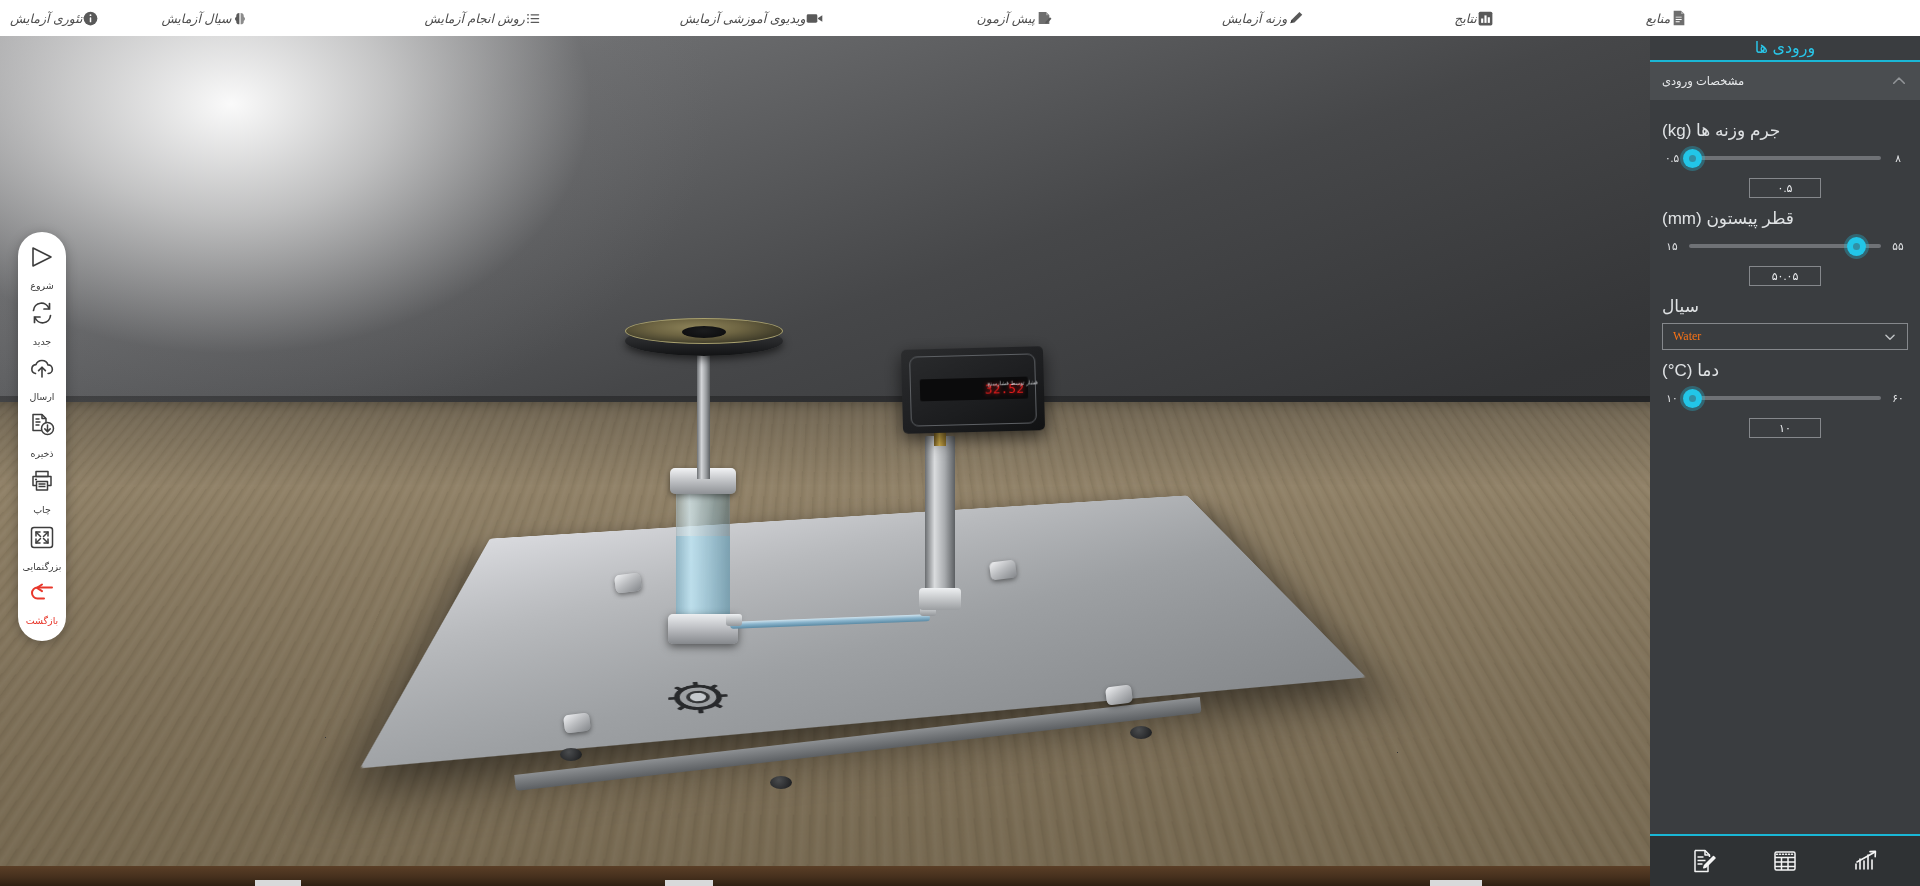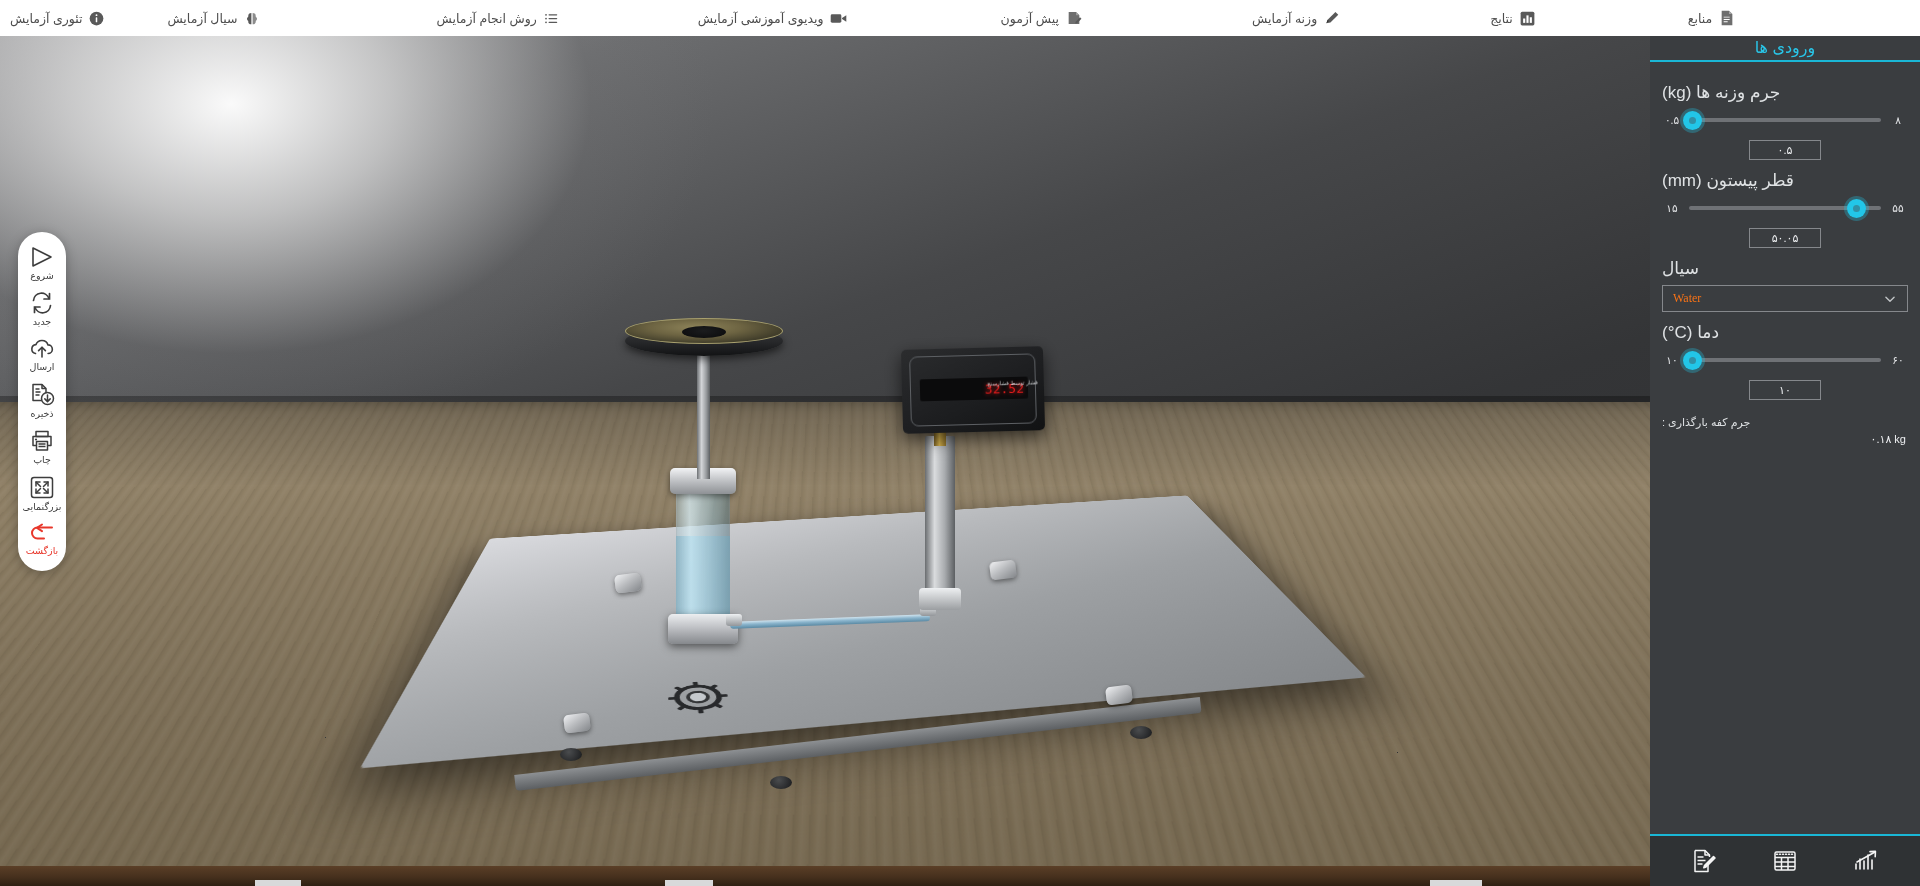--- a/index.html
+++ b/index.html
@@ -18,28 +18,28 @@
     position: absolute; top: 0; left: 0;
     width: 1920px; height: 36px;
     background: #ffffff;
     display: flex; flex-direction: row-reverse;
     align-items: center;
     justify-content: flex-start;
     z-index: 40;
   }
   .nav-item {
     display: flex; flex-direction: row; align-items: center;
-    gap: 6px;
     height: 28px;
     padding: 0 10px;
     cursor: pointer;
     white-space: nowrap;
     color: #4d4d4d;
     font-size: 12.5px;
     direction: rtl;
+    font-style: italic;
   }
   .nav-label { font-size: 12.5px; color: #4d4d4d; letter-spacing: 0; }
   .nav-ico { width: 17px; height: 17px; display: inline-block; flex: 0 0 auto;
              display:flex; align-items:center; justify-content:center; }
   .nav-ico svg { display: block; }
 
   
   .ni0 { margin-right: 42px; }   
   .ni1 { margin-right: 156px; }
   .ni2 { margin-right: 118px; }
@@ -227,21 +227,21 @@
     border-radius: 24px;
     box-shadow: 0 2px 12px rgba(0,0,0,0.28);
     padding: 8px 0 10px;
     display: flex; flex-direction: column; align-items: center;
     gap: 0px;
     z-index: 30;
   }
   .tool {
     width: 26px;
     display: flex; flex-direction: column; align-items: center;
-    gap: 2px;
+    gap: 12px;
     padding: 6px 0 5px;
     cursor: pointer;
   }
   .tool svg { display: block; }
   .tool-label { font-size: 9.5px; color: #3d3d3d; direction: rtl; white-space: nowrap; }
   .tool.danger .tool-label { color: #e8372b; }
 
   
   #panel {
     position: absolute; left: 1650px; top: 36px;
@@ -563,20 +563,26 @@
       <span class="tool-label">بازگشت</span>
     </div>
   </div>
 
   <aside id="panel">
 
     <div class="panel-tabs">
       <div class="panel-tab">ورودی ها</div>
     </div>
 
+    <div class="sect-header">
+      <span class="sect-title">مشخصات ورودی</span>
+      <svg class="chev-up" viewBox="0 0 24 24" fill="none" stroke="#cfd2d5" stroke-width="2" stroke-linecap="round" stroke-linejoin="round">
+          <path d="M5 15 12 8l7 7"></path>
+        </svg>
+    </div>
 
     <div class="panel-body">
 
       <div class="field">
         <div class="field-label">جرم وزنه ها (kg)</div>
         <div class="slider-row">
           <span class="slider-bound">۰.۵</span>
           <div class="slider-track">
             <div class="slider-thumb" id="thumb-mass" style="right: 98%;"></div>
           </div>
@@ -612,24 +618,20 @@
         <div class="slider-row">
           <span class="slider-bound">۱۰</span>
           <div class="slider-track">
             <div class="slider-thumb" id="thumb-temp" style="right: 98%;"></div>
           </div>
           <span class="slider-bound">۶۰</span>
         </div>
         <div class="num-box">۱۰</div>
       </div>
 
-      <div class="field">
-        <div class="readout-label">جرم کفه بارگذاری :</div>
-        <div class="readout-value">۰.۱۸ kg</div>
-      </div>
 
     </div>
 
     <div class="panel-footer">
       <div class="foot-btn">
         <svg width="26" height="26" viewBox="0 0 26 26" fill="none" stroke="#ffffff" stroke-width="1.5" stroke-linejoin="round">
             <path d="M4 2.5h10l4.5 4.5v2"></path>
             <path d="M4 2.5v21h13V14"></path>
             <path d="M14 2.5V7h4.5"></path>
             <path d="M6.5 9h6M6.5 12.5h8M6.5 16h5"></path>

